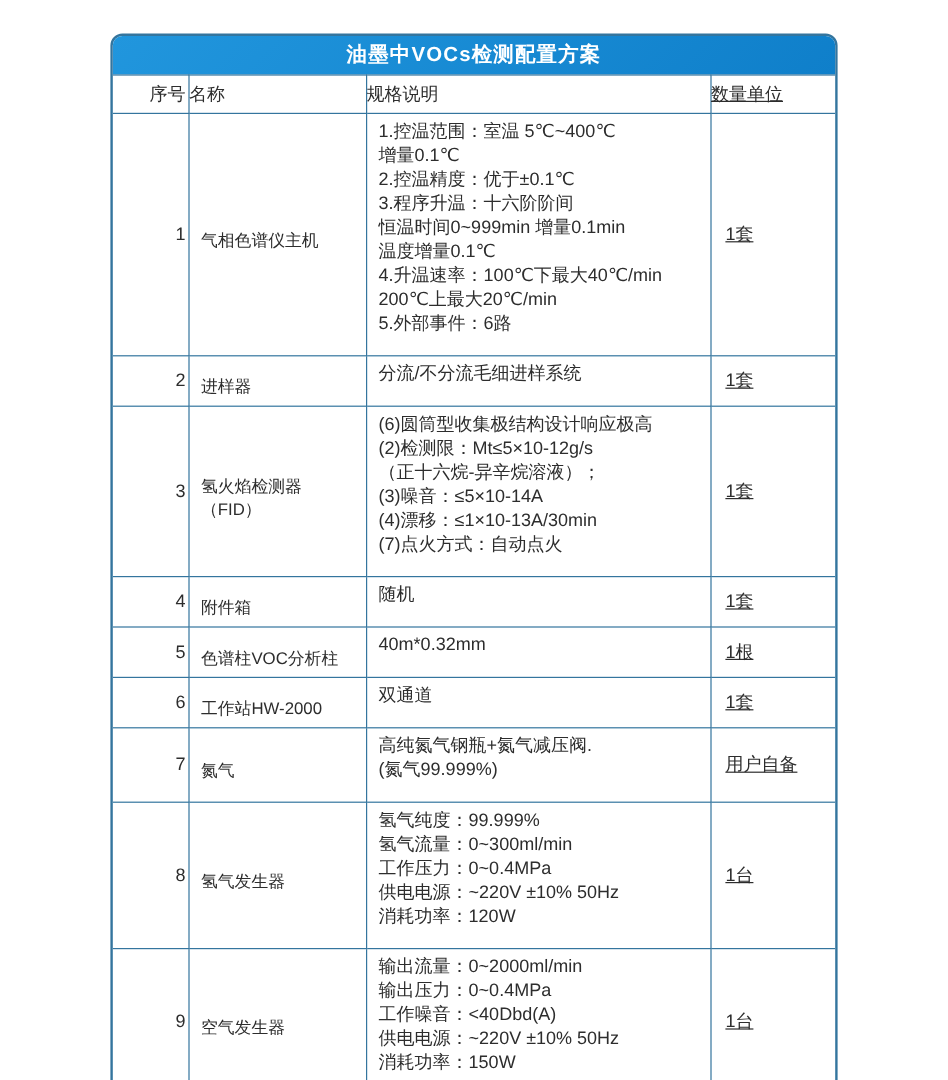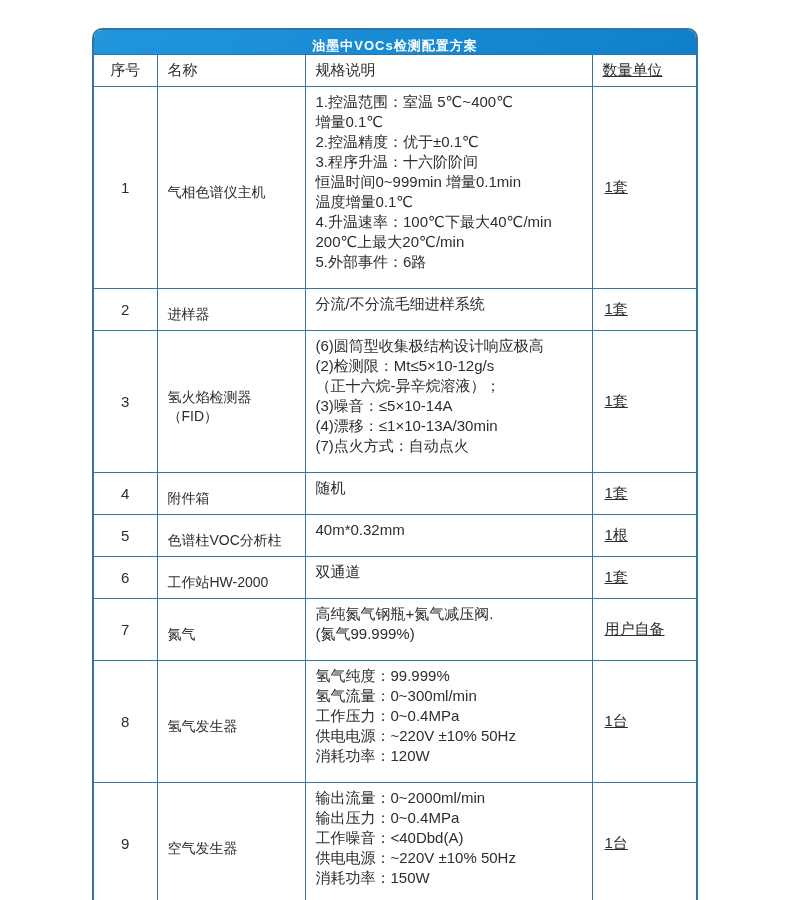--- a/index.html
+++ b/index.html
@@ -16,38 +16,38 @@
     font-family:"Liberation Sans","DejaVu Sans",sans-serif;
     color:var(--text);
   }
   .page{position:relative;width:790px;height:900px;background:#fff;}
   .frame{
     position:absolute;left:92px;top:28px;width:606px;
     border:2px solid var(--border);
     border-radius:10px;overflow:hidden;background:#fff;
   }
   .title-bar{
-    height:24px;line-height:32px;
+    height:32px;line-height:32px;
     background:linear-gradient(135deg,var(--header-bg-light),var(--header-bg));
     color:var(--title-text);text-align:center;
-    font-size:13px;font-weight:bold;letter-spacing:1px;
+    font-size:17px;font-weight:bold;letter-spacing:1px;
   }
   table{
     width:100%;border-collapse:collapse;table-layout:fixed;
     font-size:15px;color:var(--text);
   }
   col.c1{width:63px;} col.c2{width:148px;} col.c3{width:287px;} col.c4{width:104px;}
   th,td{
     border:1px solid var(--border);
     vertical-align:middle;
-    padding:6px 10px;
+    padding:6px 0;
     font-weight:normal;
     text-align:left;
   }
-  tr th:first-child, tr td:first-child{border-left:none;text-align:center;padding:6px 2px;}
+  tr th:first-child, tr td:first-child{border-left:none;text-align:right;padding:6px 2px;}
   tr th:last-child, tr td:last-child{border-right:none;text-decoration:underline;}
   thead th{height:31px;padding-top:4px;padding-bottom:4px;}
   td.cell-name{font-size:14px;padding:16px 6px 6px 10px;word-break:keep-all;line-height:19px;}
   td.cell-spec{padding:5px 8px 16px 10px;}
   .spec-line{line-height:20px;white-space:nowrap;}
   td.cell-qty{padding-left:12px;}
   tbody tr{height:32px;}
 </style>
 </head>
 <body>

